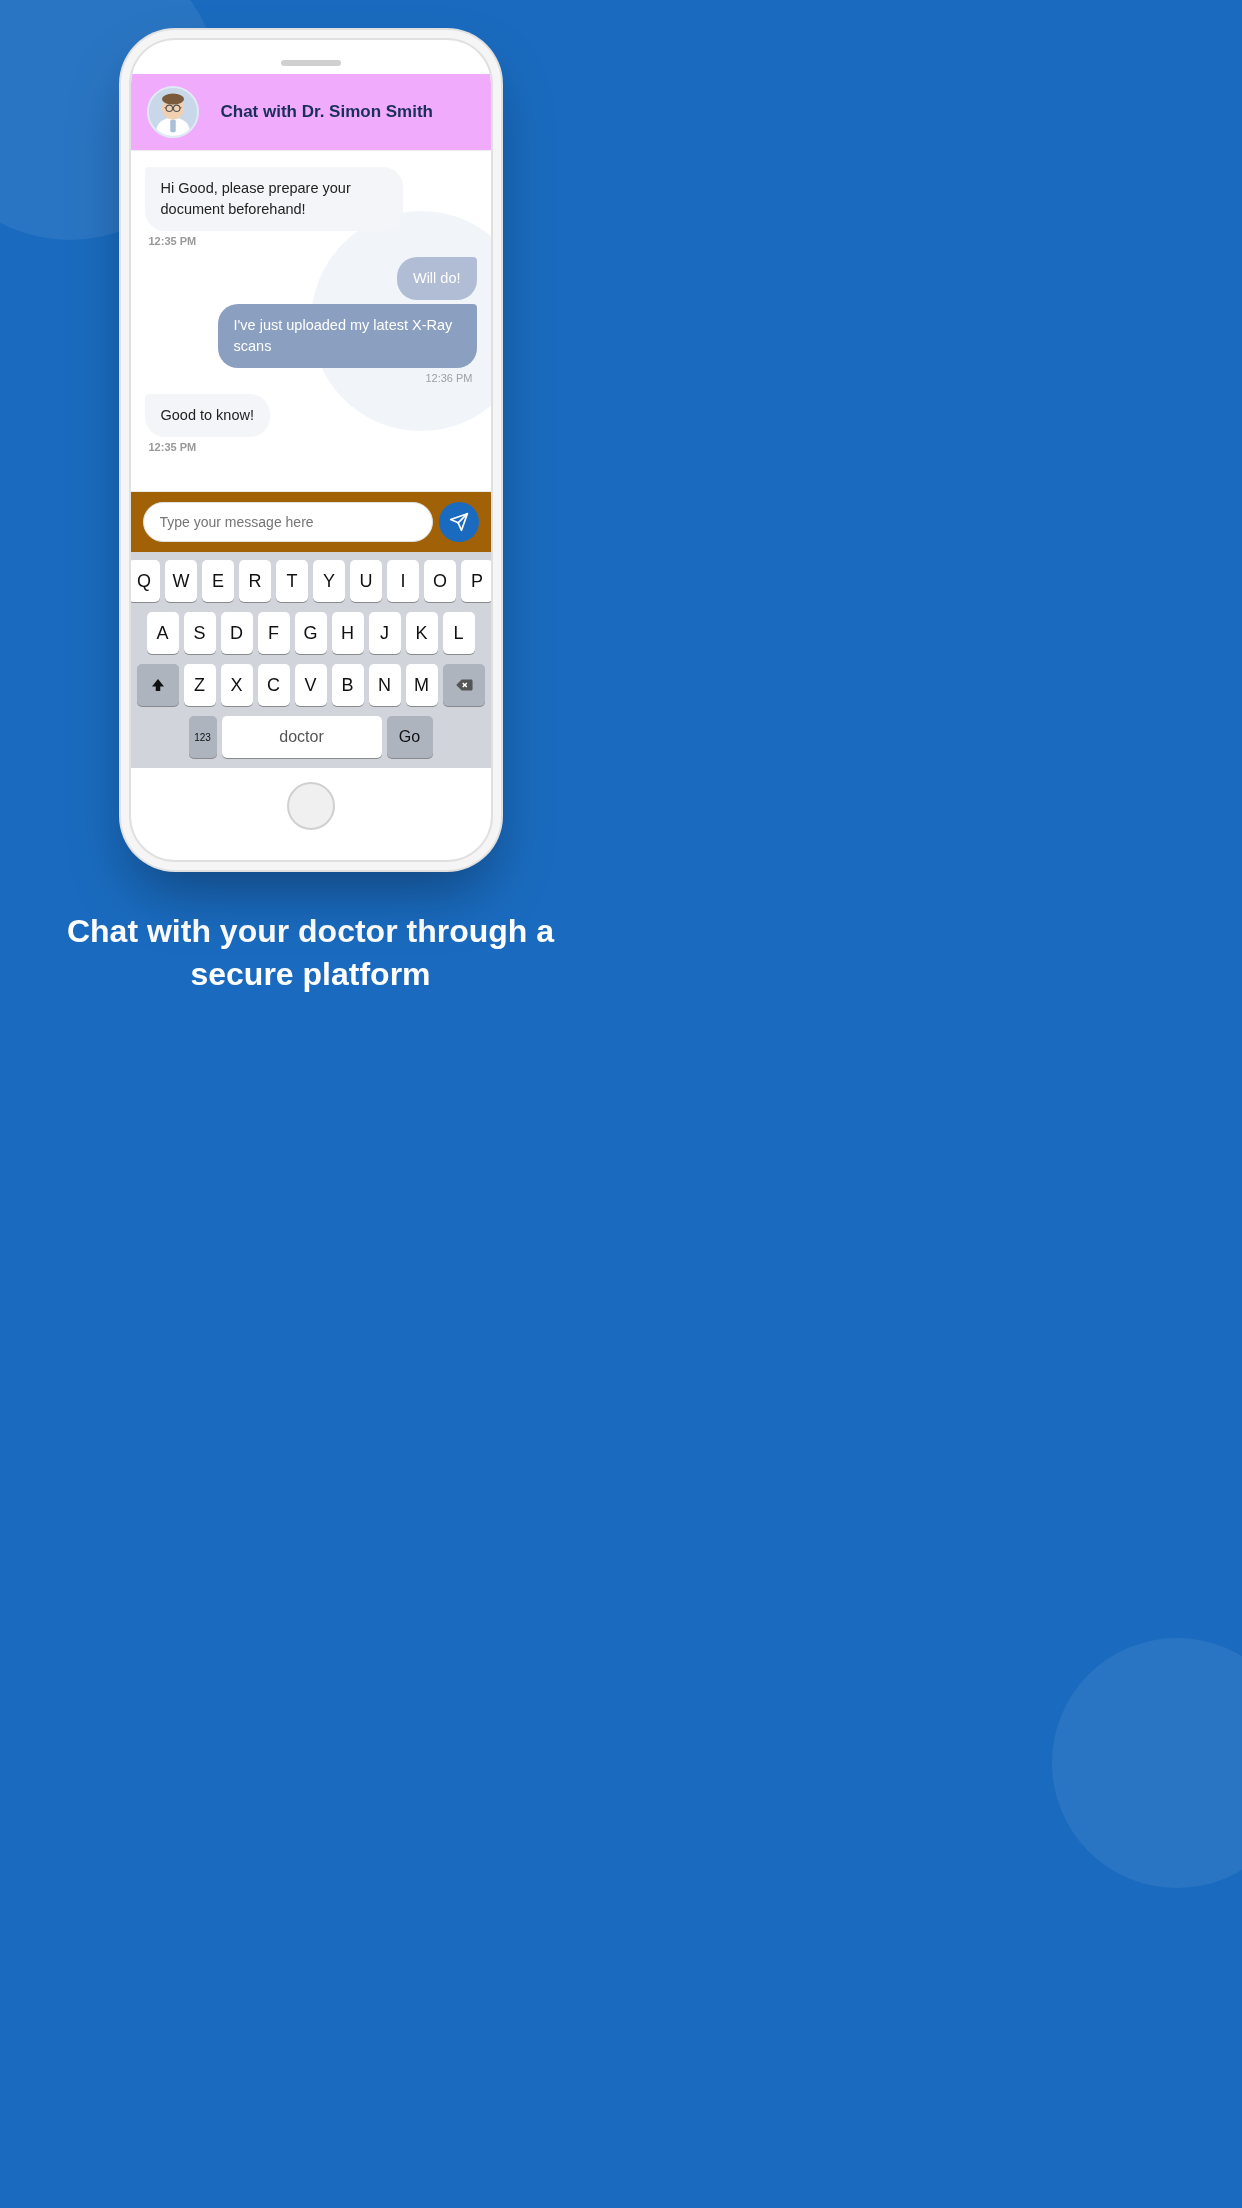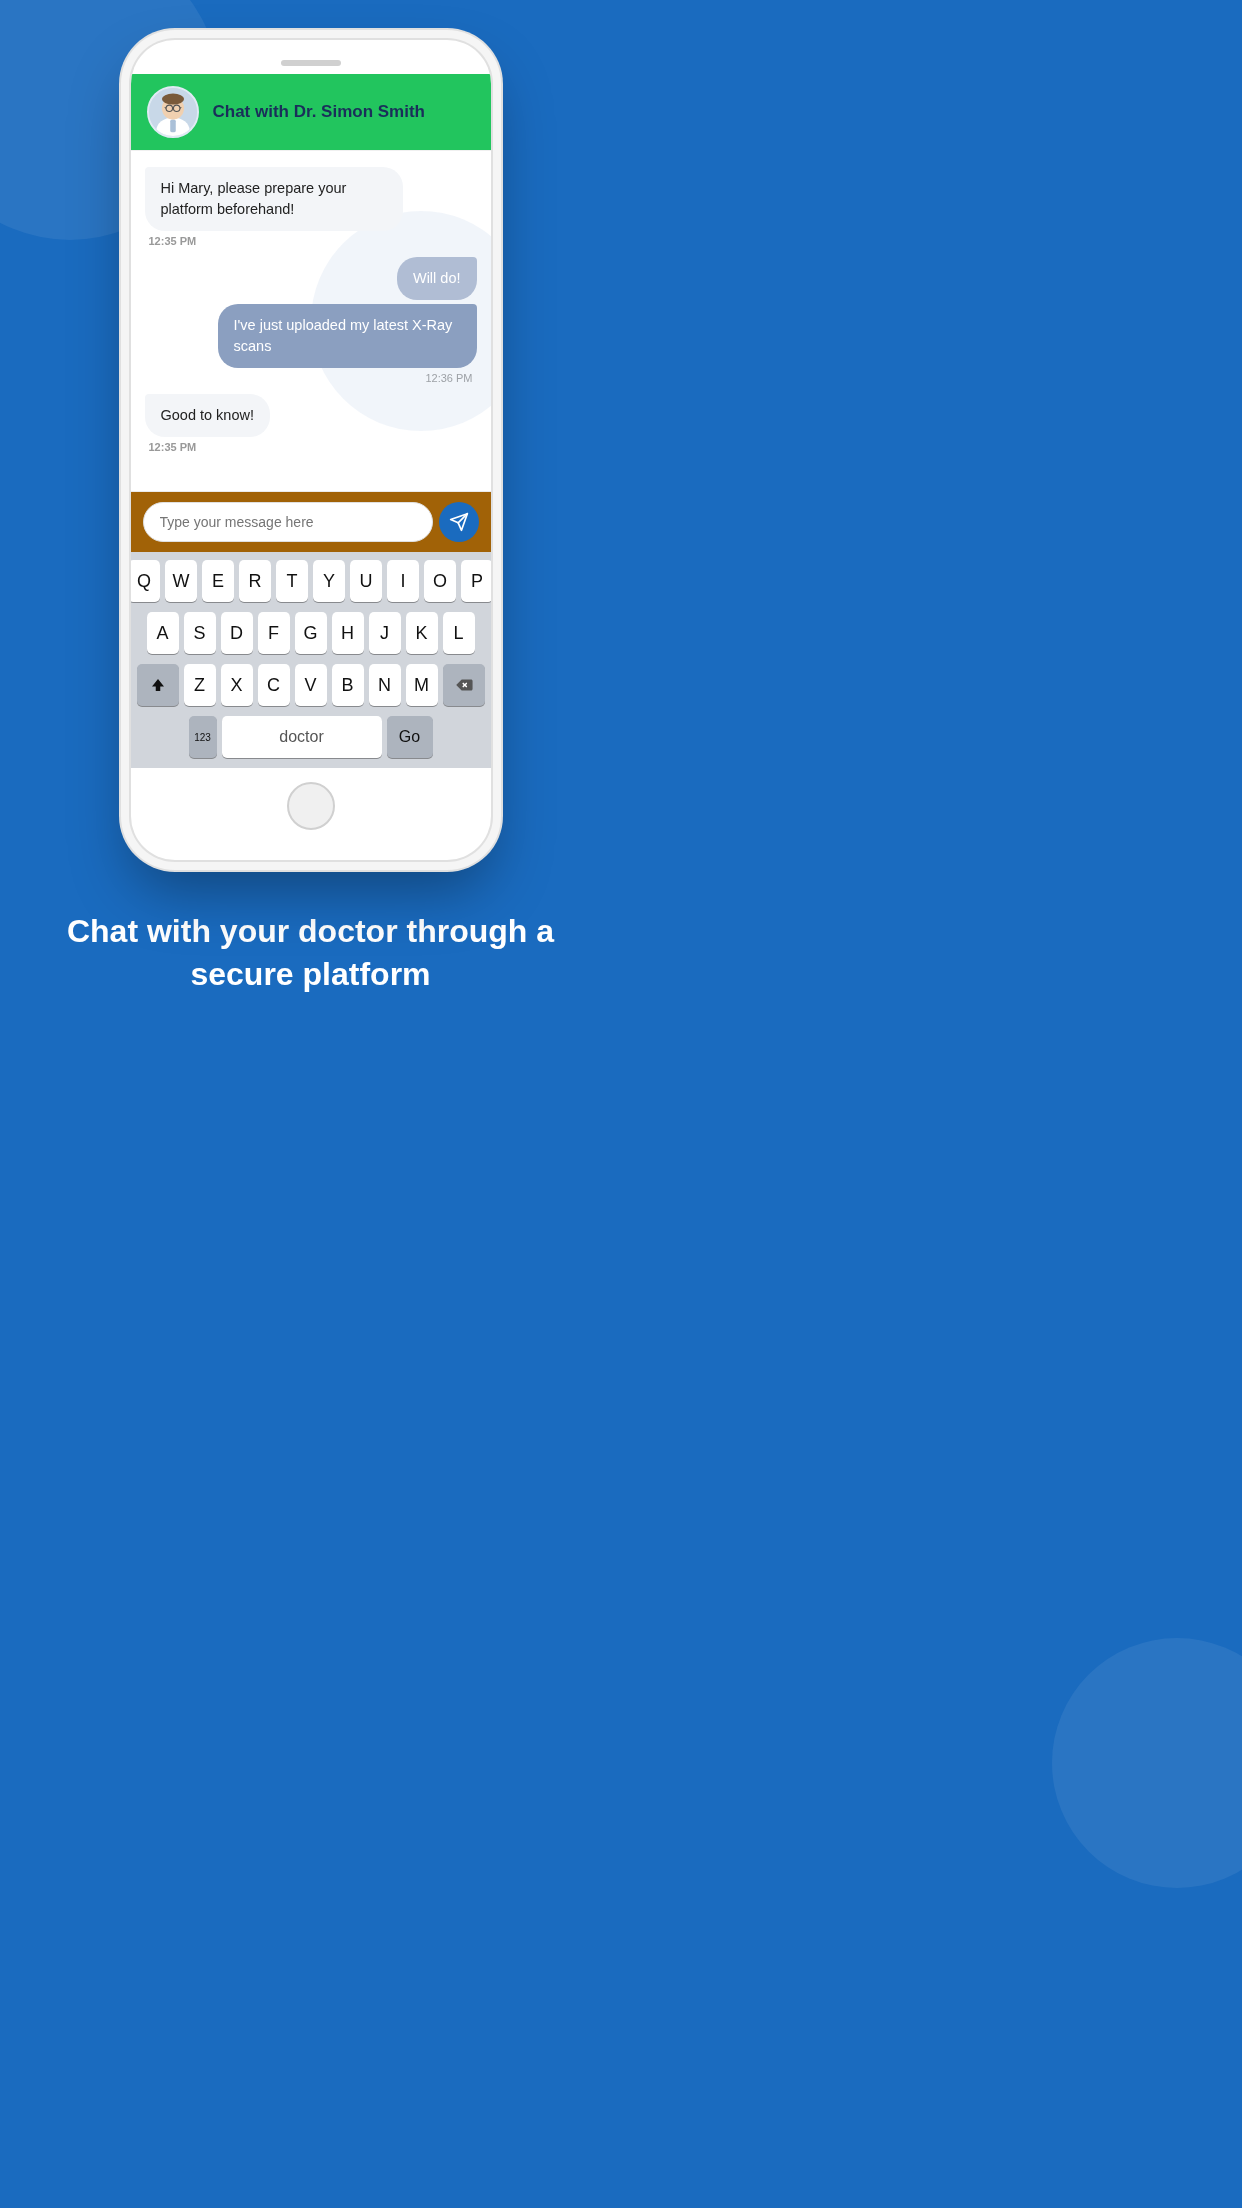--- a/index.html
+++ b/index.html
@@ -71,21 +71,22 @@
       background: #fff;
       overflow: hidden;
     }
 
     
     .chat-header {
       display: flex;
       align-items: center;
       padding: 12px 16px 12px;
       border-bottom: 1px solid #f0f0f0;
-      background: #22c55e;
+      background: #f0abfc;
+      gap: 8px;
     }
     .doctor-avatar {
       width: 52px; height: 52px;
       border-radius: 50%;
       background: #c8d8e8;
       overflow: hidden;
       margin-right: 14px;
       flex-shrink: 0;
       display: flex;
       align-items: center;
@@ -308,21 +309,21 @@
           </svg>
         </div>
         <div class="chat-header-title">Chat with Dr. Simon Smith</div>
       </div>
 
       <div class="messages">
         <div class="msg-bg-shape"></div>
 
         <div class="msg-row left">
           <div class="bubble received">
-            <span>Hi Mary, please prepare your platform beforehand!</span>
+            <span>Hi Good, please prepare your document beforehand!</span>
           </div>
         </div>
         <div class="msg-time left">12:35 PM</div>
 
         <div class="msg-row right">
           <div class="bubble sent">
             <span>Will do!</span>
           </div>
         </div>
 

